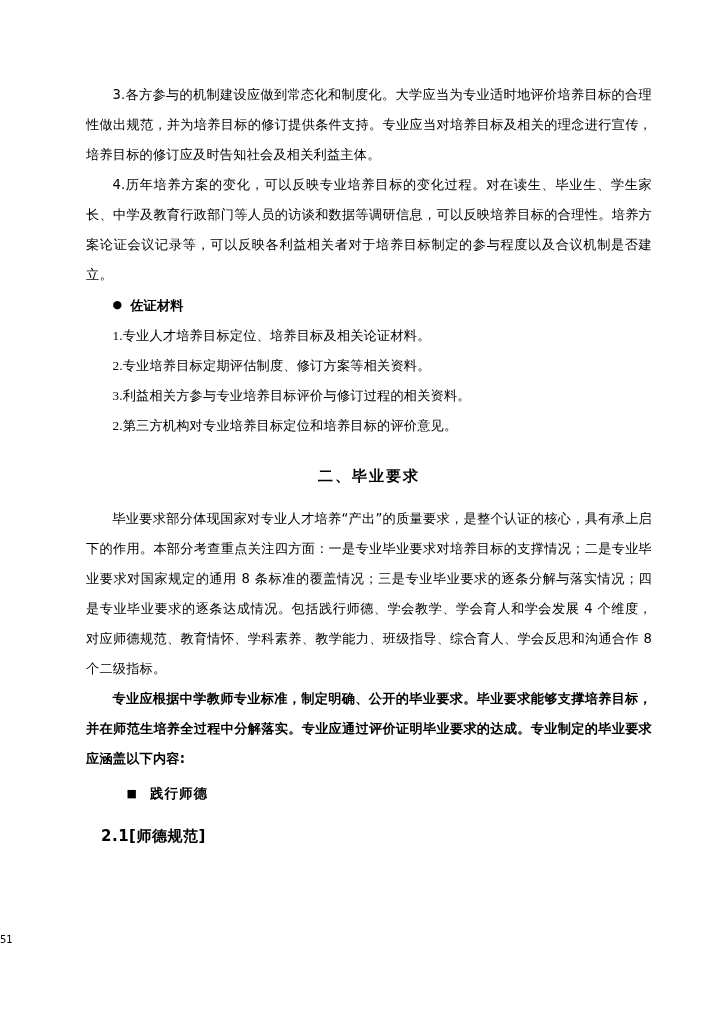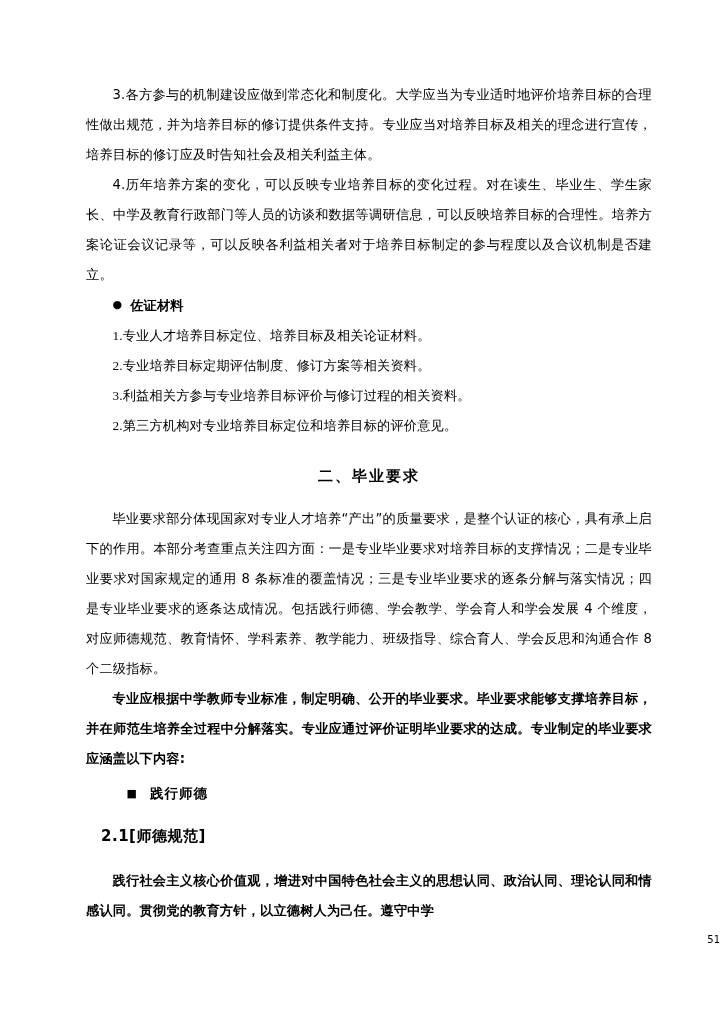--- a/index.html
+++ b/index.html
@@ -84,21 +84,21 @@
     letter-spacing: 0.5px;
   }
   .gap {
     height: 14px;
   }
   .page-number {
     position: absolute;
     left: 0;
     right: 0;
     top: 934px;
-    text-align: right;
+    text-align: left;
     font-size: 10px;
     color: #000;
   }
 </style>
 </head>
 <body>
 
 <div class="page">
   <div class="content">
 
@@ -121,18 +121,17 @@
     <p class="indent bold-para">专业应根据中学教师专业标准，制定明确、公开的毕业要求。毕业要求能够支撑培养目标，并在师范生培养全过程中分解落实。专业应通过评价证明毕业要求的达成。专业制定的毕业要求应涵盖以下内容:</p>
 
     <p class="square-head">
       <span class="sq">■</span><span>践行师德</span>
     </p>
 
     <h3 class="sub-head">2.1[师德规范]</h3>
 
     <div class="gap"></div>
 
-    <p class="indent bold-para">践行社会主义核心价值观，增进对中国特色社会主义的思想认同、政治认同、理论认同和情感认同。贯彻党的教育方针，以立德树人为己任。遵守中学</p>
 
   </div>
 
   <div class="page-number">51</div>
 </div>
 
 </body></html>

